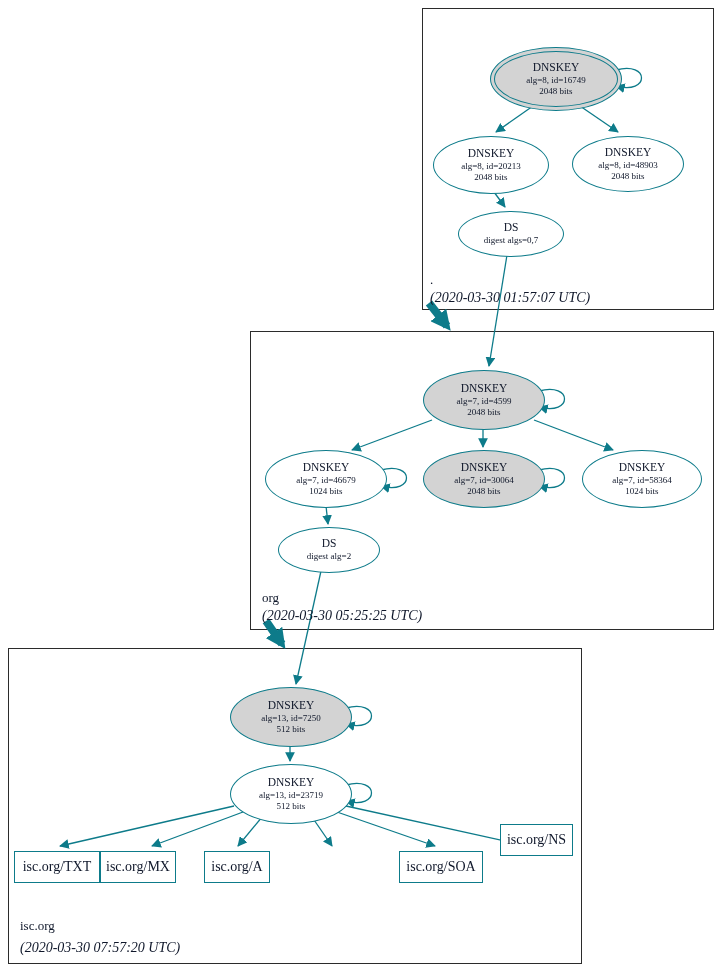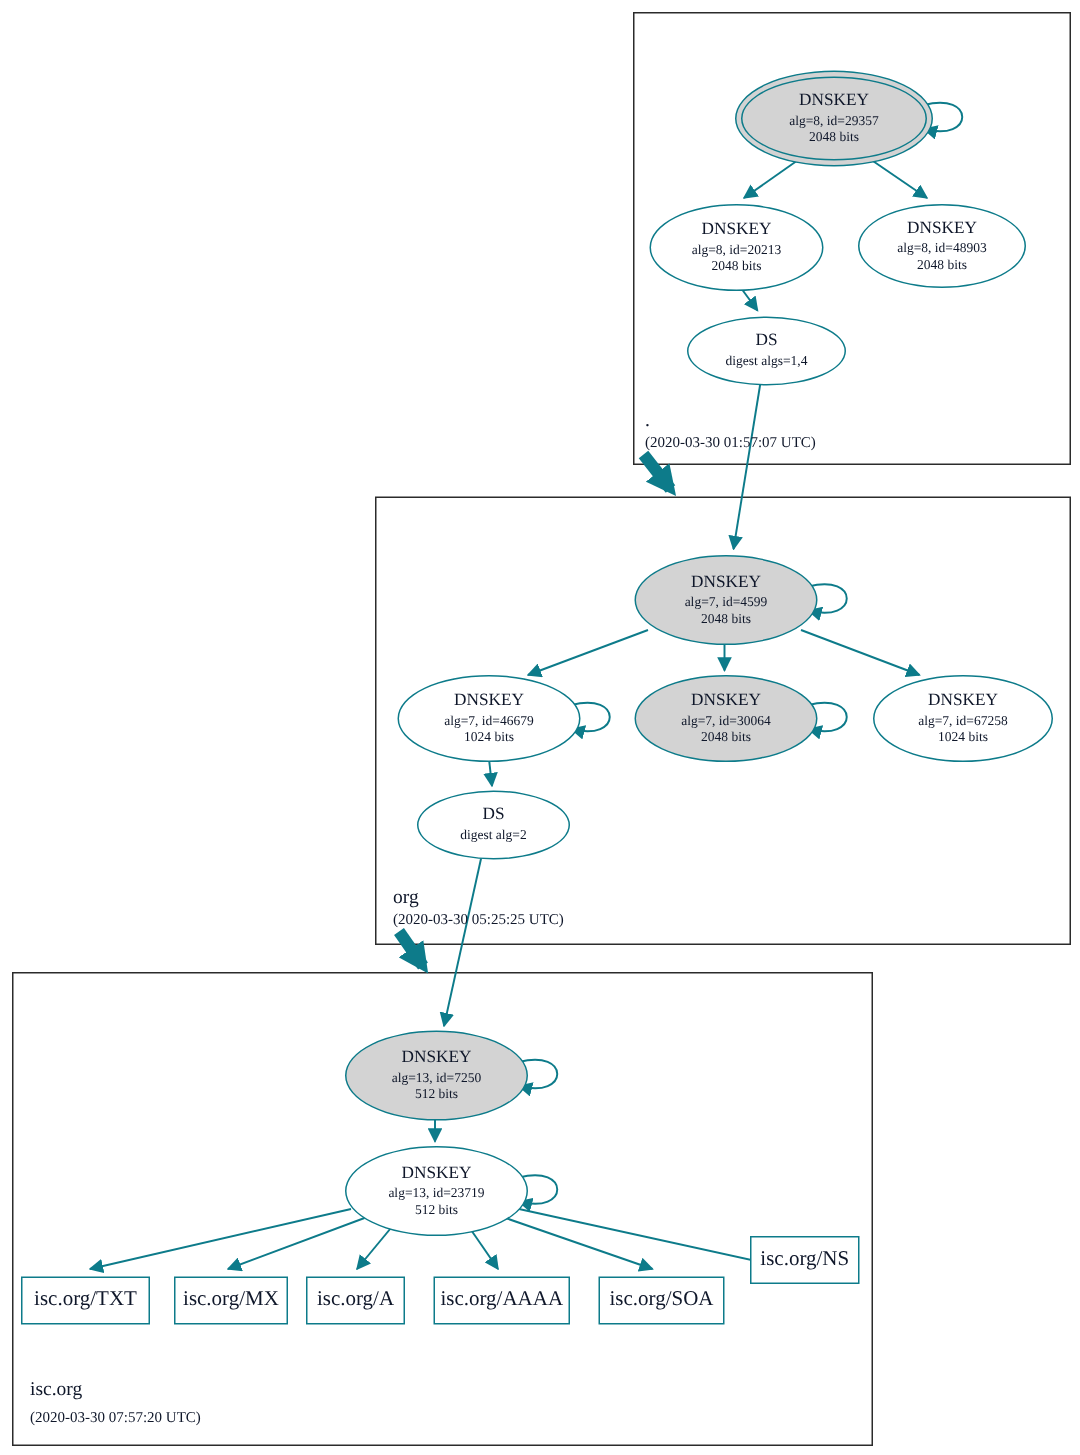--- a/index.html
+++ b/index.html
@@ -19,21 +19,21 @@
   }
   .node.gray{background:var(--ksk-fill);}
   .inner-ring{position:absolute;inset:3px;border:1.4px solid var(--edge);border-radius:50%;pointer-events:none;}
   .node .t{font-size:11.5px;line-height:1.2;}
   .node .d{font-size:9px;line-height:1.25;}
   .rrset{
     position:absolute;border:1.4px solid var(--edge);background:#fff;display:flex;align-items:center;
     justify-content:center;font-size:14px;z-index:2;
   }
   .zone-label{position:absolute;font-size:13px;z-index:2;}
-  .zone-ts{position:absolute;font-size:10px;z-index:2;}
+  .zone-ts{position:absolute;font-size:14px;z-index:2;font-style:italic;}
 </style>
 </head>
 <body>
 
 <div class="canvas">
 
   <div class="zone-box" style="left:422px;top:8px;width:290px;height:300px;"></div>
   <div class="zone-box" style="left:250px;top:331px;width:462px;height:297px;"></div>
   <div class="zone-box" style="left:8px;top:648px;width:572px;height:314px;"></div>
 
@@ -71,36 +71,36 @@
     <line x1="243" y1="812" x2="152" y2="846" stroke="currentColor" stroke-width="1.3" marker-end="url(#arrow)"></line>
     <line x1="262" y1="817" x2="238" y2="846" stroke="currentColor" stroke-width="1.3" marker-end="url(#arrow)"></line>
     <line x1="312" y1="817" x2="332" y2="846" stroke="currentColor" stroke-width="1.3" marker-end="url(#arrow)"></line>
     <line x1="337" y1="812" x2="435" y2="846" stroke="currentColor" stroke-width="1.3" marker-end="url(#arrow)"></line>
     <line x1="346" y1="806" x2="528" y2="846" stroke="currentColor" stroke-width="1.3" marker-end="url(#arrow)"></line>
   </svg>
 
   <div class="node gray" style="left:490px;top:47px;width:130px;height:62px;">
     <div class="inner-ring"></div>
     <span class="t">DNSKEY</span>
-    <span class="d">alg=8, id=29357</span>
+    <span class="d">alg=8, id=16749</span>
     <span class="d">2048 bits</span>
   </div>
   <div class="node" style="left:433px;top:136px;width:114px;height:56px;">
     <span class="t">DNSKEY</span>
     <span class="d">alg=8, id=20213</span>
     <span class="d">2048 bits</span>
   </div>
   <div class="node" style="left:572px;top:136px;width:110px;height:54px;">
     <span class="t">DNSKEY</span>
     <span class="d">alg=8, id=48903</span>
     <span class="d">2048 bits</span>
   </div>
   <div class="node" style="left:458px;top:211px;width:104px;height:44px;">
     <span class="t">DS</span>
-    <span class="d">digest algs=1,4</span>
+    <span class="d">digest algs=0,7</span>
   </div>
   <div class="zone-label" style="left:430px;top:272px;">.</div>
   <div class="zone-ts" style="left:430px;top:290px;">(2020-03-30 01:57:07 UTC)</div>
 
   <div class="node gray" style="left:423px;top:370px;width:120px;height:58px;">
     <span class="t">DNSKEY</span>
     <span class="d">alg=7, id=4599</span>
     <span class="d">2048 bits</span>
   </div>
   <div class="node" style="left:265px;top:450px;width:120px;height:56px;">
@@ -108,21 +108,21 @@
     <span class="d">alg=7, id=46679</span>
     <span class="d">1024 bits</span>
   </div>
   <div class="node gray" style="left:423px;top:450px;width:120px;height:56px;">
     <span class="t">DNSKEY</span>
     <span class="d">alg=7, id=30064</span>
     <span class="d">2048 bits</span>
   </div>
   <div class="node" style="left:582px;top:450px;width:118px;height:56px;">
     <span class="t">DNSKEY</span>
-    <span class="d">alg=7, id=67258</span>
+    <span class="d">alg=7, id=58364</span>
     <span class="d">1024 bits</span>
   </div>
   <div class="node" style="left:278px;top:527px;width:100px;height:44px;">
     <span class="t">DS</span>
     <span class="d">digest alg=2</span>
   </div>
   <div class="zone-label" style="left:262px;top:590px;">org</div>
   <div class="zone-ts" style="left:262px;top:608px;">(2020-03-30 05:25:25 UTC)</div>
 
   <div class="node gray" style="left:230px;top:687px;width:120px;height:58px;">
@@ -130,22 +130,21 @@
     <span class="d">alg=13, id=7250</span>
     <span class="d">512 bits</span>
   </div>
   <div class="node" style="left:230px;top:764px;width:120px;height:58px;">
     <span class="t">DNSKEY</span>
     <span class="d">alg=13, id=23719</span>
     <span class="d">512 bits</span>
   </div>
 
   <div class="rrset" style="left:14px;top:851px;width:84px;height:30px;">isc.org/TXT</div>
-  <div class="rrset" style="left:116px;top:851px;width:74px;height:30px;">isc.org/MX</div>
+  <div class="rrset" style="left:100px;top:851px;width:74px;height:30px;">isc.org/MX</div>
   <div class="rrset" style="left:204px;top:851px;width:64px;height:30px;">isc.org/A</div>
-  <div class="rrset" style="left:289px;top:851px;width:89px;height:30px;">isc.org/AAAA</div>
   <div class="rrset" style="left:399px;top:851px;width:82px;height:30px;">isc.org/SOA</div>
   <div class="rrset" style="left:500px;top:824px;width:71px;height:30px;">isc.org/NS</div>
 
   <div class="zone-label" style="left:20px;top:918px;">isc.org</div>
   <div class="zone-ts" style="left:20px;top:940px;">(2020-03-30 07:57:20 UTC)</div>
 
 </div>
 
 </body></html>

